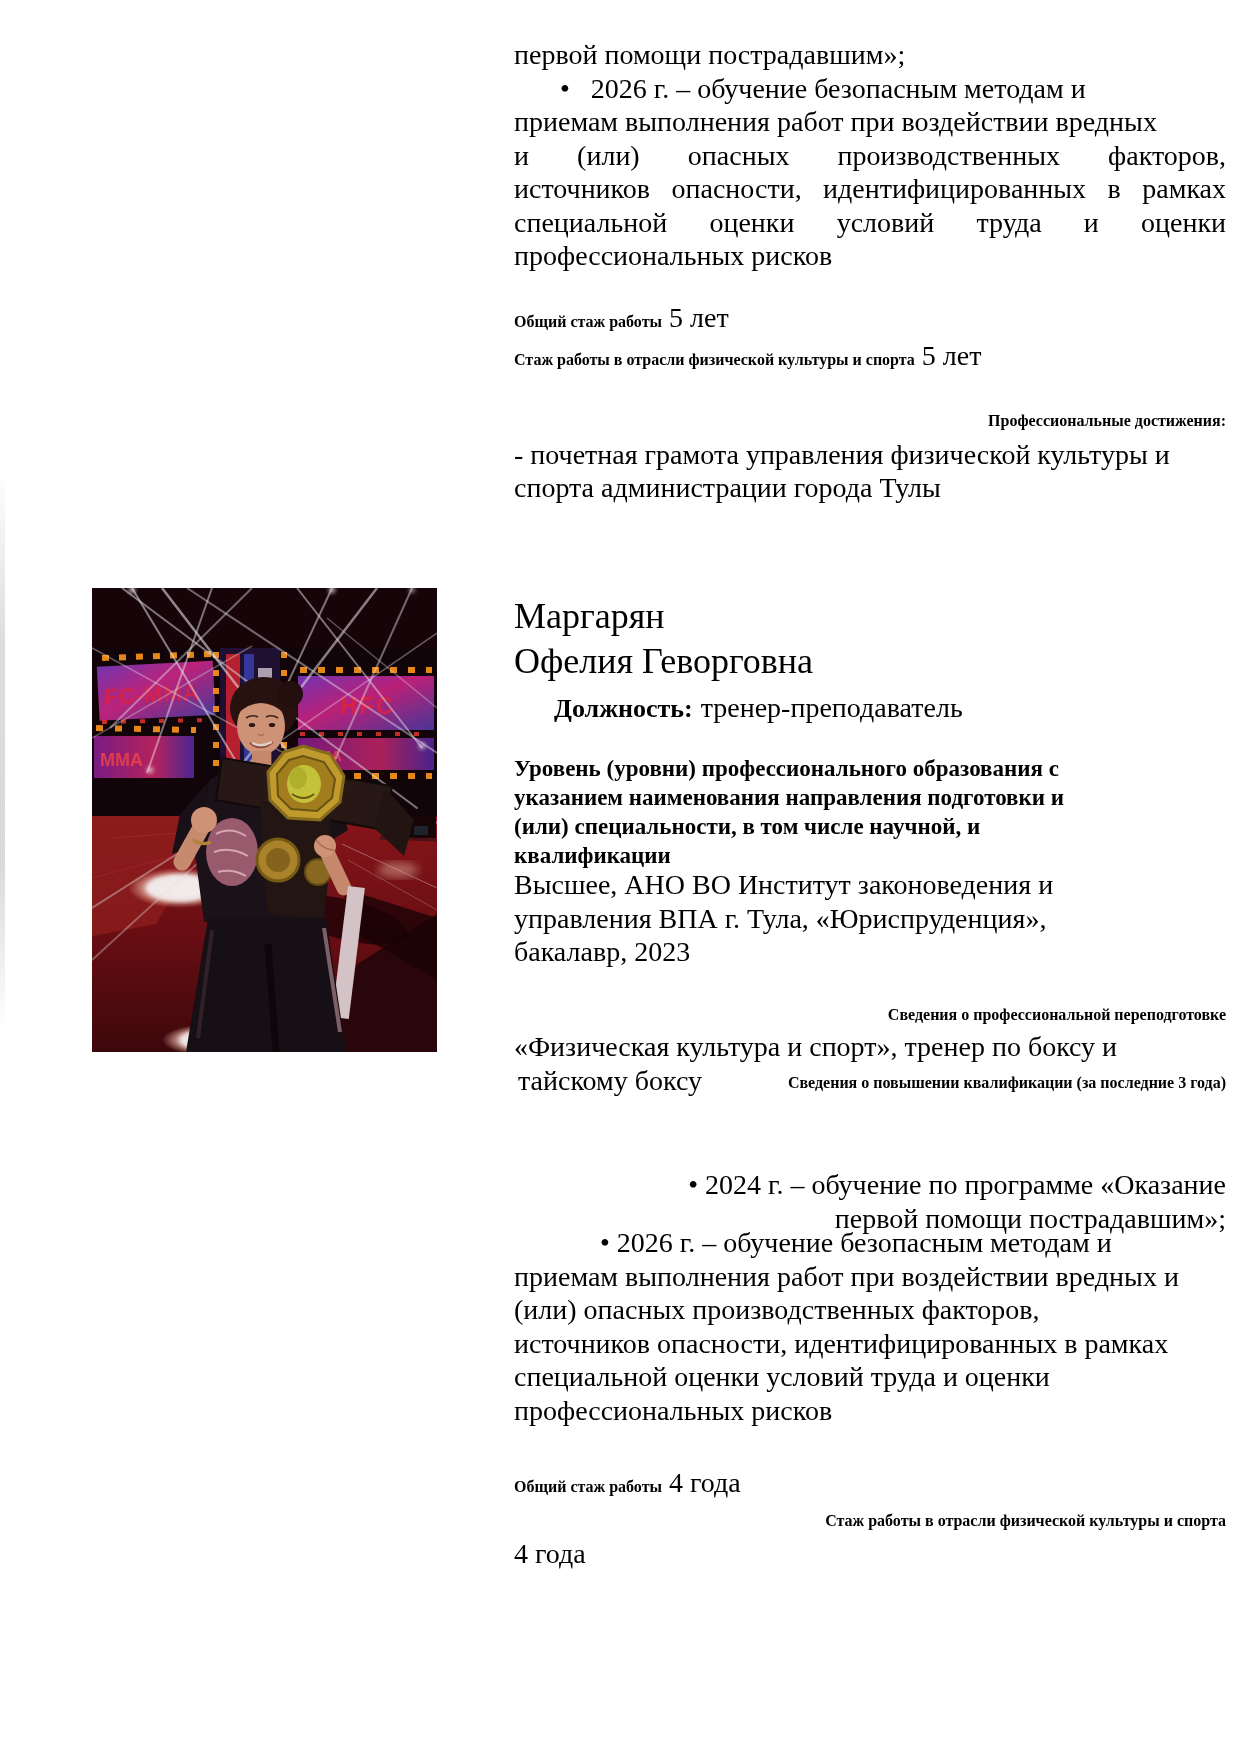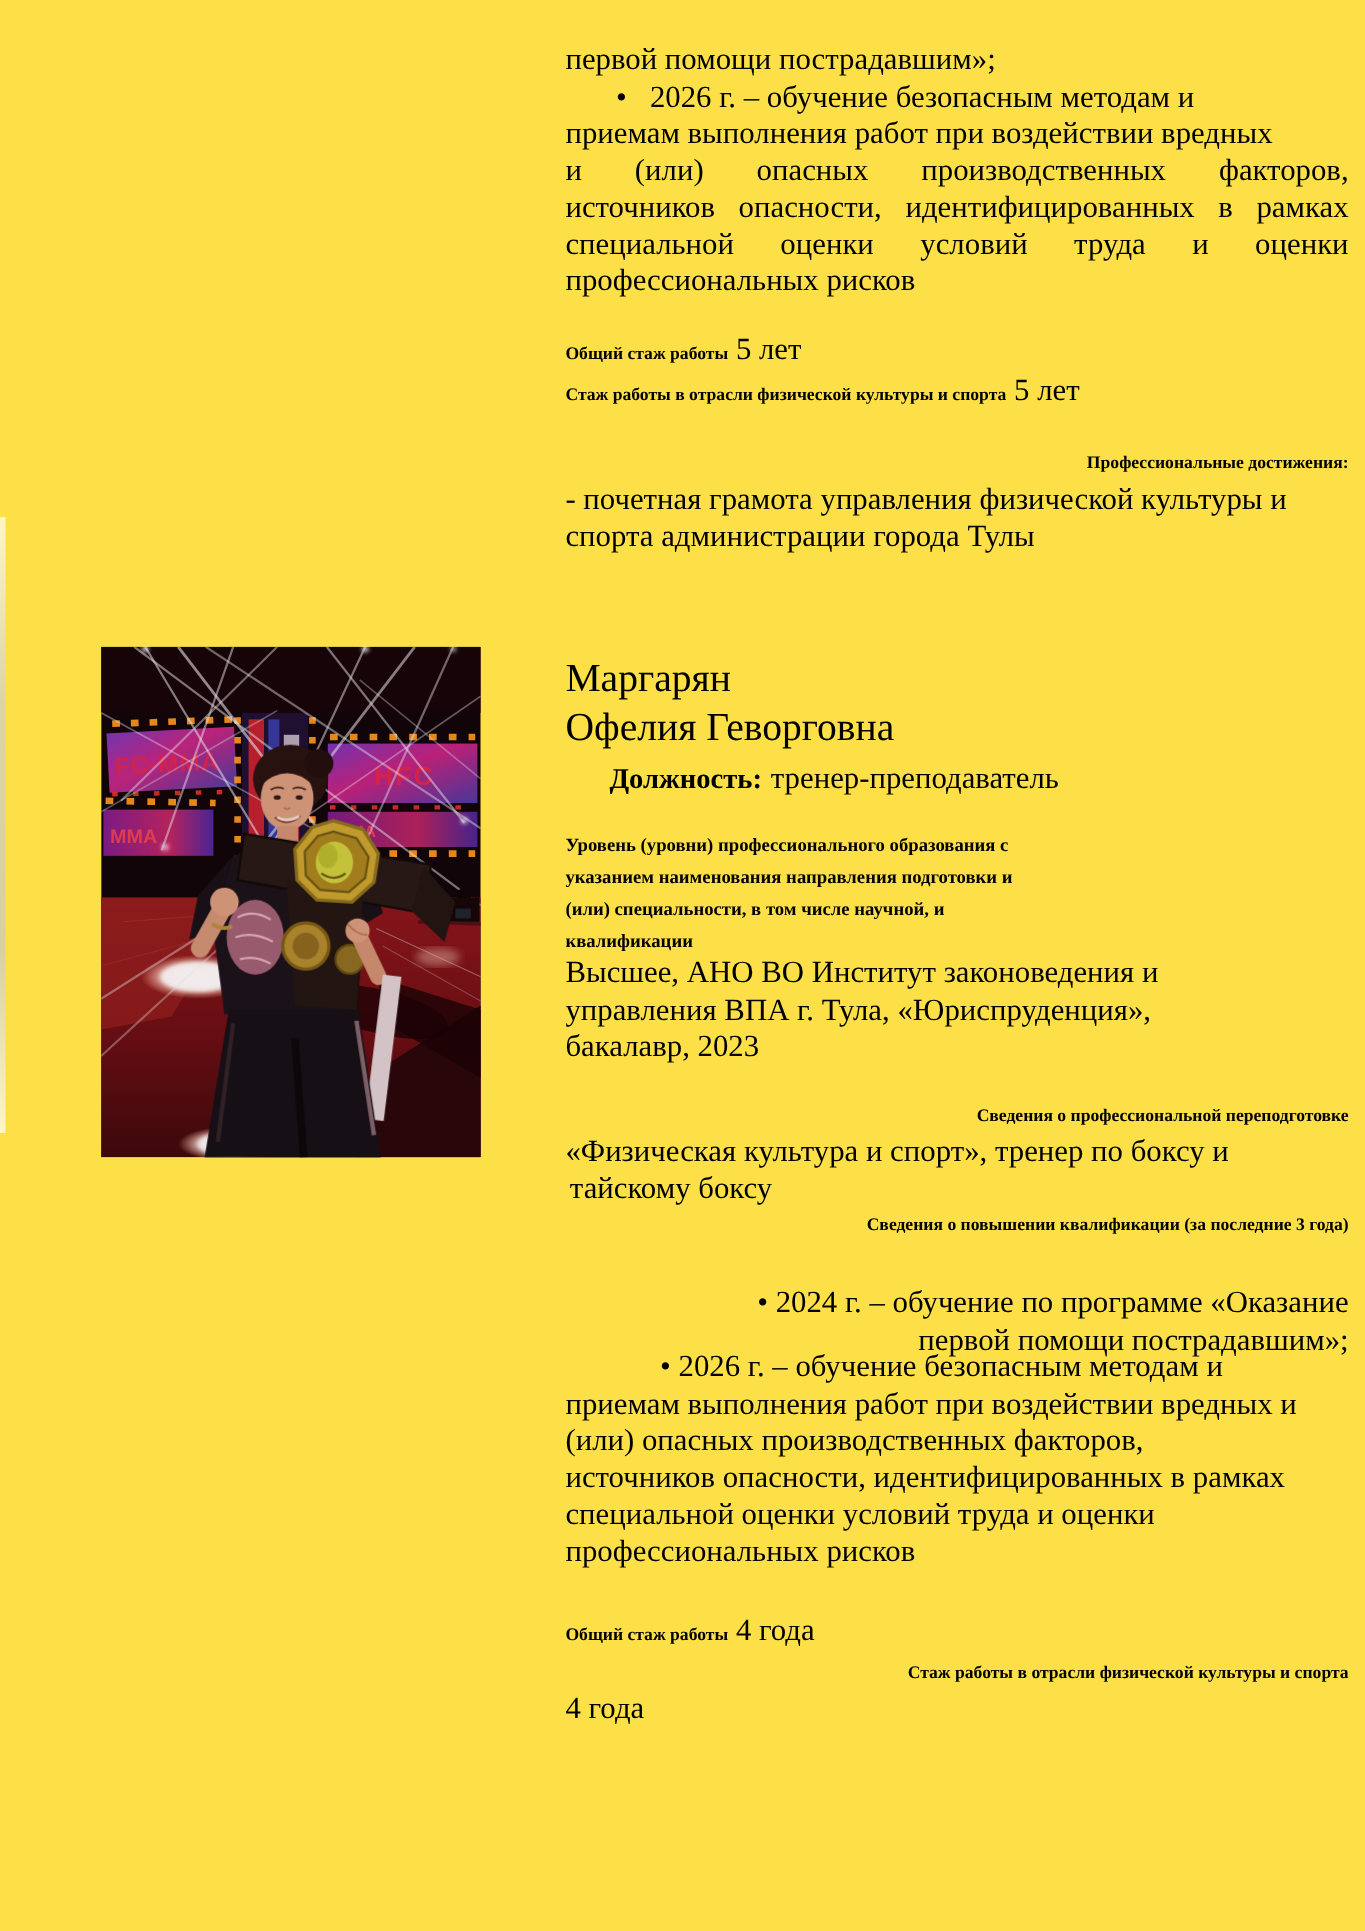--- a/index.html
+++ b/index.html
@@ -1,32 +1,32 @@
 <!DOCTYPE html>
 <html><head>
 <meta charset="utf-8">
 <style>
   html,body { margin:0; padding:0; background:#888; }
   .page {
     position:relative; width:1241px; height:1755px; margin:0 auto;
-    background:#fde047; overflow:hidden;
+    background:#ffffff; overflow:hidden;
     font-family:"Liberation Serif","DejaVu Serif",serif; color:#000;
   }
   .abs { position:absolute; }
   .col { left:514px; width:712px; }
   .line { font-size:28px; line-height:33.5px; white-space:nowrap; }
   .j { white-space:normal; text-align:justify; text-align-last:justify; }
   .hb { font-weight:bold; font-size:16px;text-align:right; }
   .val { font-size:28px; margin-left:7px; }
   .ind1 { text-indent:46px; }
   .ind2 { text-indent:86px; }
   .name { font-size:36px; font-weight:normal; line-height:45px; white-space:nowrap; }
   .plabel { font-weight:bold; font-size:26px; }
   .posval { font-size:28px; margin-left:8px; }
-  .ehead .line { font-size:17px; font-weight:bold; line-height:29px; }
+  .ehead .line { font-size:23px; font-weight:bold; line-height:29px; }
   .photo { left:92px; top:588px; width:345px; height:464px; }
   .scan-edge { left:0; top:470px; width:5px; height:560px;
     background:linear-gradient(#fff, #cfcfcf 30%, #c9c9c9 70%, #fff); opacity:.7; }
 </style>
 </head>
 <body>
 
 <div class="page">
 
   <div class="abs scan-edge"></div>
@@ -263,21 +263,21 @@
   </section>
 
   <section class="abs col" style="top:998px;">
     <div class="line hb">Сведения о профессиональной переподготовке</div>
   </section>
   <section class="abs col" style="top:1030px;">
     <div class="line">«Физическая культура и спорт», тренер по боксу и</div>
     <div class="line" style="text-indent:4px;">тайскому боксу</div>
   </section>
 
-  <section class="abs col" style="top:1097px;">
+  <section class="abs col" style="top:1066px;">
     <div class="line hb">Сведения о повышении квалификации (за последние 3 года)</div>
   </section>
 
   <section class="abs col" style="top:1168px;text-align:right;">
     <div class="line ind2">• 2024 г. – обучение по программе «Оказание</div>
     <div class="line">первой помощи пострадавшим»;</div>
   </section>
 
   <section class="abs col" style="top:1226px;">
     <div class="line ind2">• 2026 г. – обучение безопасным методам и</div>

